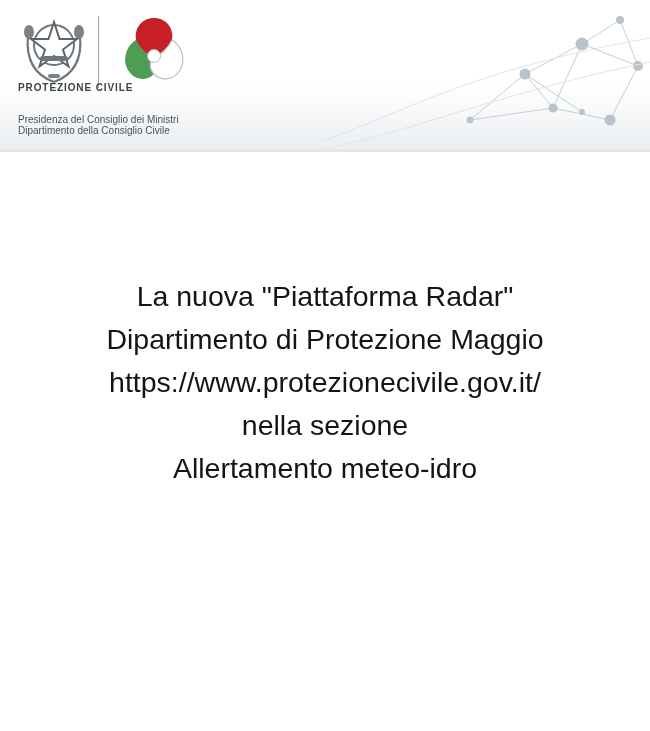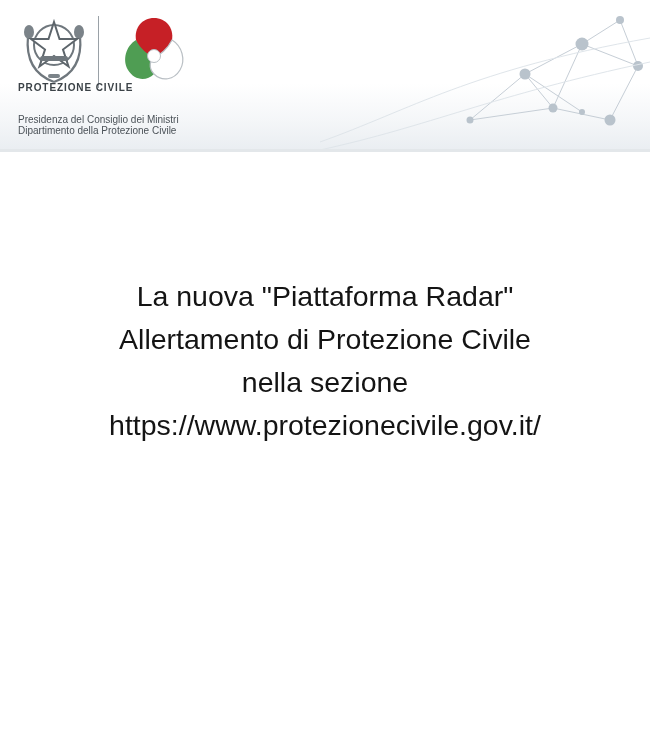--- a/index.html
+++ b/index.html
@@ -180,27 +180,28 @@
       <path d="M42 6 C 30 6, 22 16, 24 28 C 26 40, 36 44, 42 44 C 48 44, 58 40, 60 28 C 62 16, 54 6, 42 6 Z" fill="#c62026"></path>
       <path d="M24 28 C 14 34, 10 48, 16 58 C 22 68, 34 70, 42 62 C 48 56, 46 48, 42 44 C 36 44, 28 36, 24 28 Z" fill="#4f9d53"></path>
       <path d="M60 28 C 70 34, 74 48, 68 58 C 62 68, 50 70, 42 62 C 36 56, 38 48, 42 44 C 48 44, 56 36, 60 28 Z" fill="#ffffff" stroke="#b9bfc4" stroke-width="1.2"></path>
       <circle cx="42" cy="44" r="6.5" fill="#ffffff" stroke="#b9bfc4" stroke-width="1"></circle>
     </svg>
 
     <div class="org-title">PROTEZIONE CIVILE</div>
 
     <div class="org-sub">
       <span>Presidenza del Consiglio dei Ministri</span>
-      <span>Dipartimento della Protezione Civile</span>
+      <span>Dipartimento della Consiglio Civile</span>
     </div>
   </div>
 
   <div class="header-bottom-rule"></div>
 </div>
 
 <div class="main">
   <div class="message">
     <span class="line">La nuova "Piattaforma Radar"</span>
-    <span class="line">Allertamento di Protezione Civile</span>
+    <span class="line">Dipartimento di Protezione Maggio</span>
+    <span class="line">https://www.protezionecivile.gov.it/</span>
     <span class="line">nella sezione</span>
-    <span class="line">https://www.protezionecivile.gov.it/</span>
+    <span class="line">Allertamento meteo-idro</span>
   </div>
 </div>
 
 </body></html>

